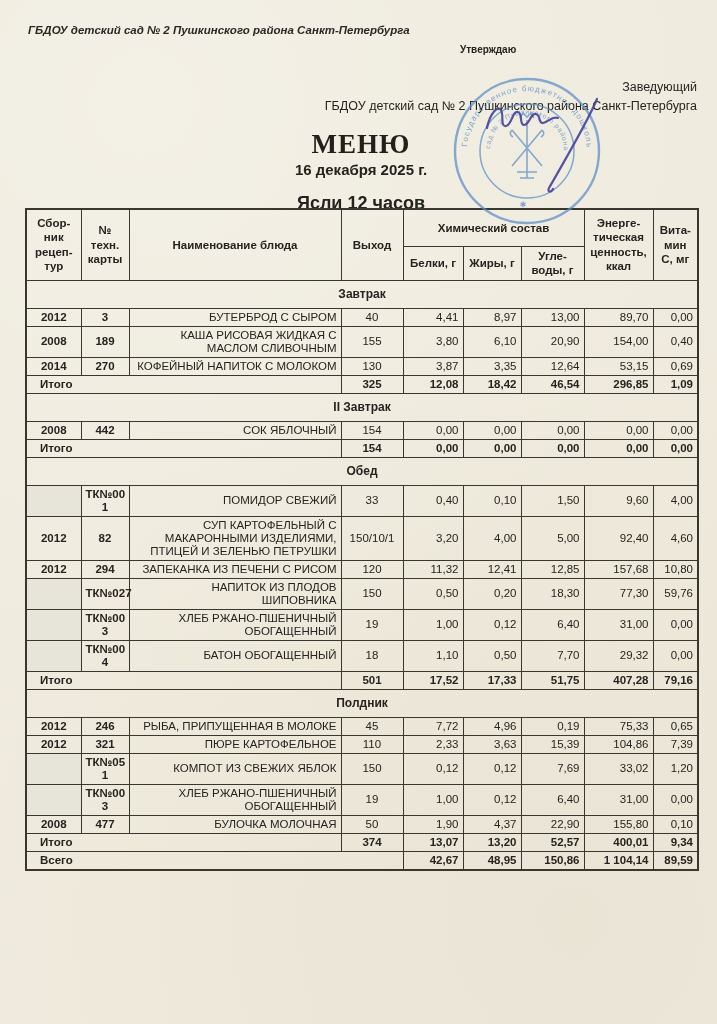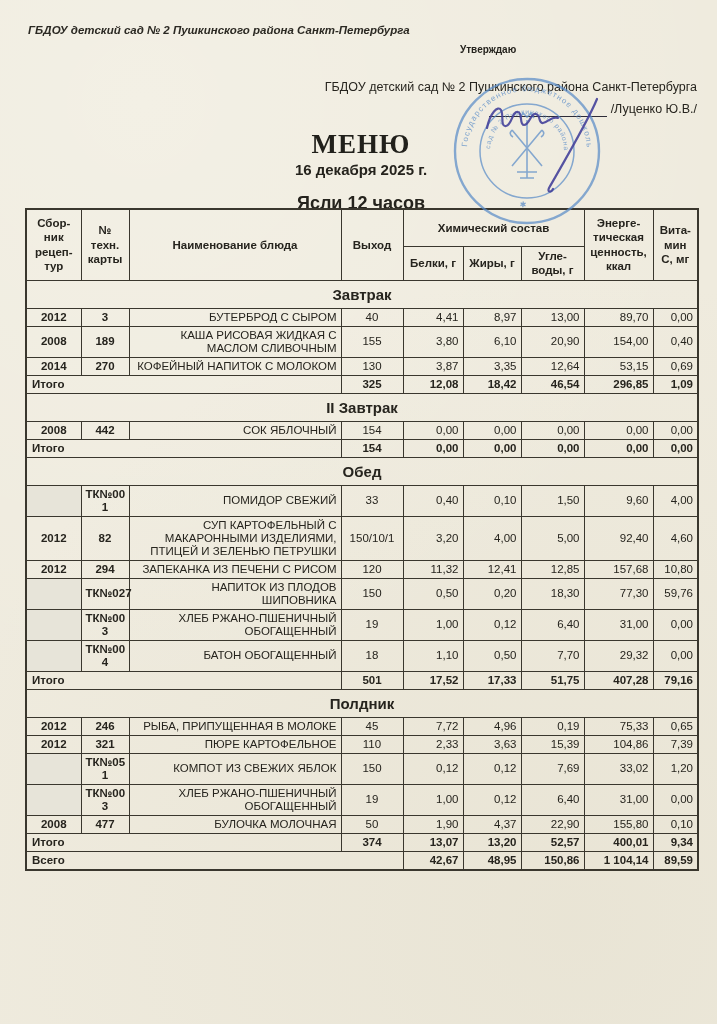--- a/index.html
+++ b/index.html
@@ -57,40 +57,38 @@
   td{
     font-size:11.5px;padding:2px 4px;vertical-align:middle;line-height:13px;color:#26241e;
   }
   tr.data-row{height:17px;}
   td.c-book,td.c-card{text-align:center;white-space:pre-line;font-weight:bold;}
   td.c-name{text-align:right;white-space:pre-line;}
   td.c-out{text-align:center;}
   td.c-num{text-align:right;}
   td.empty-cell{background:#e7e4d9;}
   tr.section-row td{
-    font-weight:bold;font-size:15px;text-align:center;height:21px;padding:3px;
+    font-weight:bold;font-size:12px;text-align:center;height:21px;padding:3px;
   }
   tr.total-row{height:17px;}
   tr.total-row td,tr.grand-row td{font-weight:bold;}
-  td.c-label{text-align:left;padding-left:5px;}
+  td.c-label{text-align:left;padding-left:13px;}
   .stamp{position:absolute;left:442px;top:66px;z-index:2;pointer-events:none;opacity:.85;}
   .signature{position:absolute;left:450px;top:85px;z-index:3;pointer-events:none;}
 </style>
 </head>
 <body>
 
 <div class="org-top">ГБДОУ детский сад № 2 Пушкинского района Санкт-Петербурга</div>
 
 <div class="approve">Утверждаю</div>
 
 <div class="right-block">
+  <div>Заведующий</div>
   <div>ГБДОУ детский сад № 2 Пушкинского района Санкт-Петербурга</div>
-  <div class="sig-row">
-    <span class="sig-line"></span><span>/Луценко Ю.В./</span>
-  </div>
 </div>
 
 <svg class="stamp" width="170" height="170" viewBox="0 0 170 170">
   <g stroke="#5b8dc8" fill="none" stroke-width="2.4" opacity="0.85">
     <circle cx="85" cy="85" r="72"></circle>
     <circle cx="85" cy="85" r="47" stroke-width="1.5"></circle>
   </g>
   <defs>
     <path id="arcOuter" d="M 25 85 A 60 60 0 1 1 145 85"></path>
     <path id="arcInner" d="M 48 85 A 37 37 0 1 1 122 85"></path>

